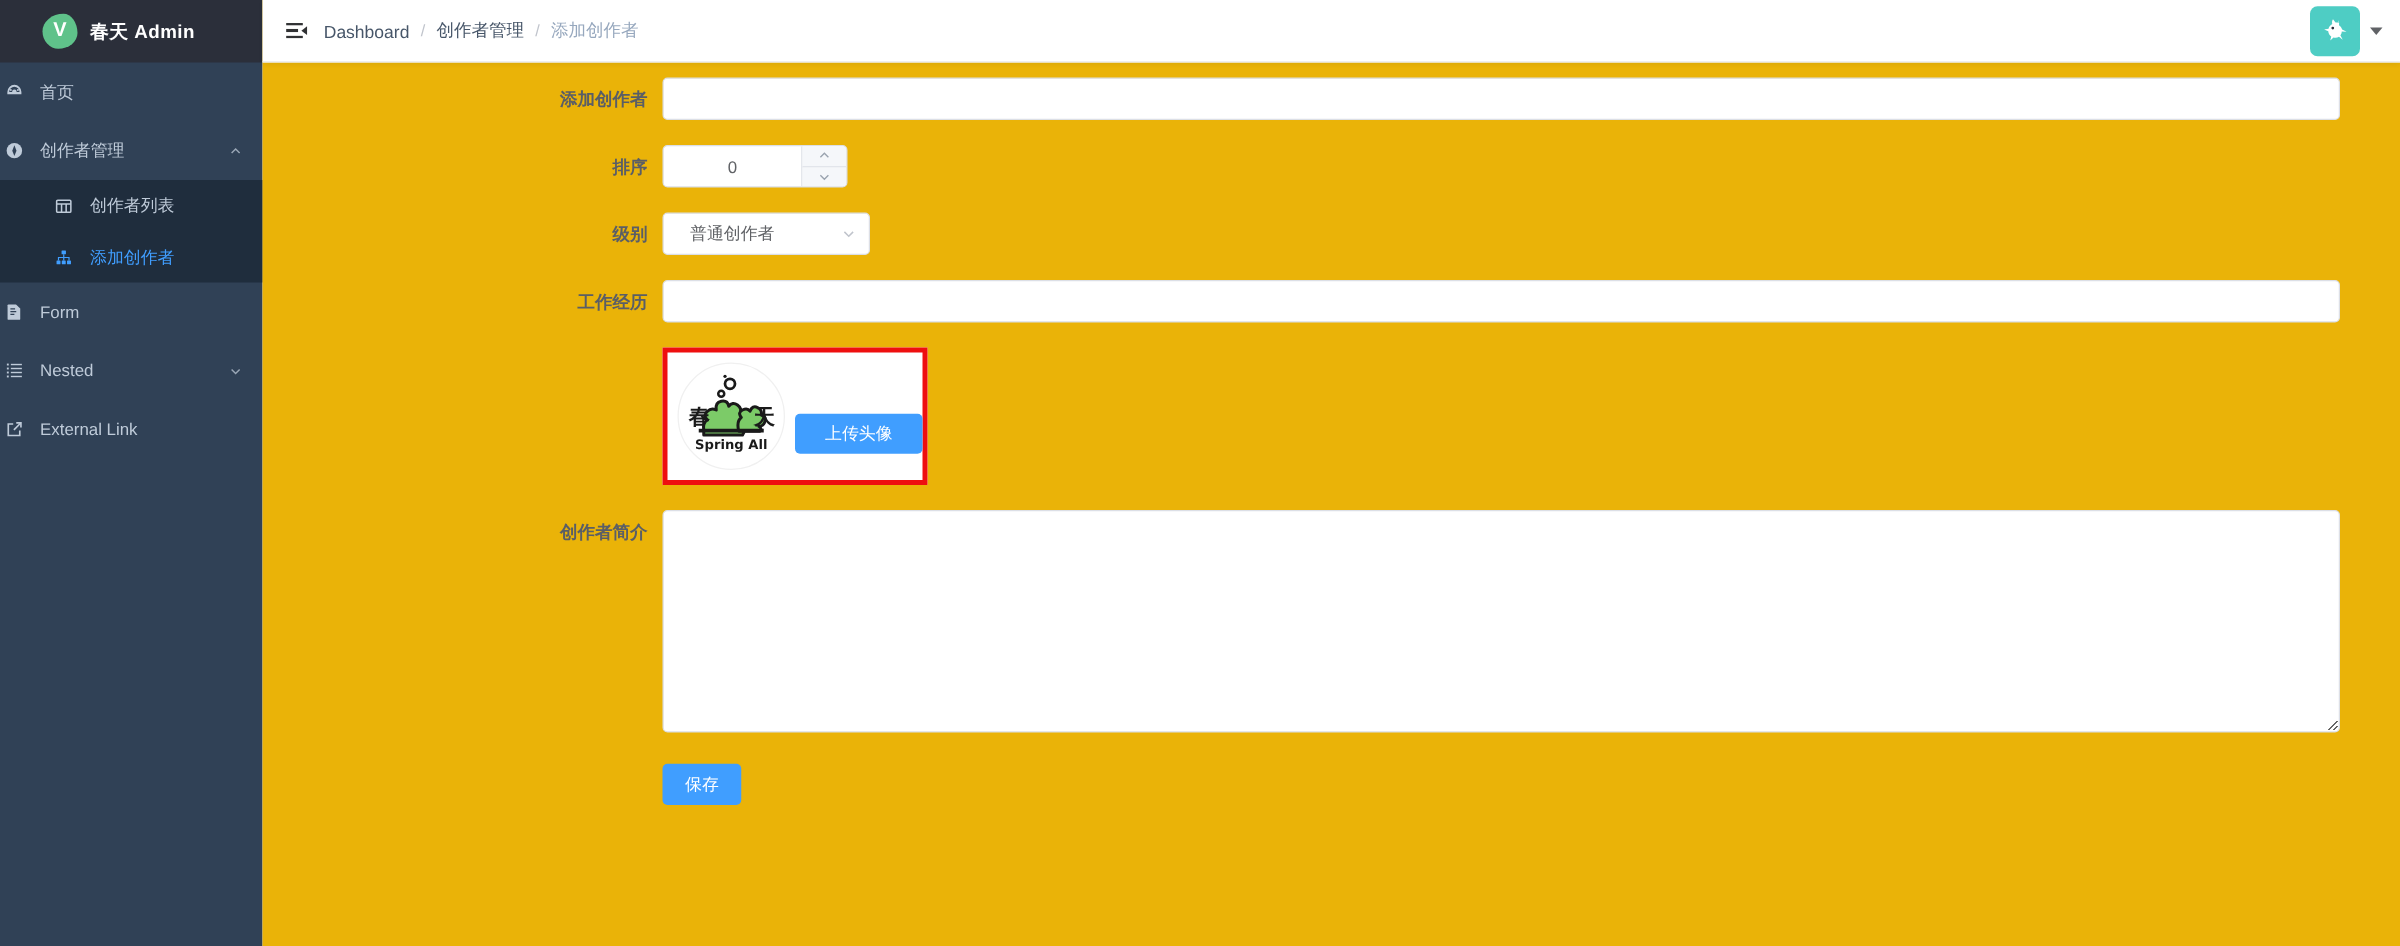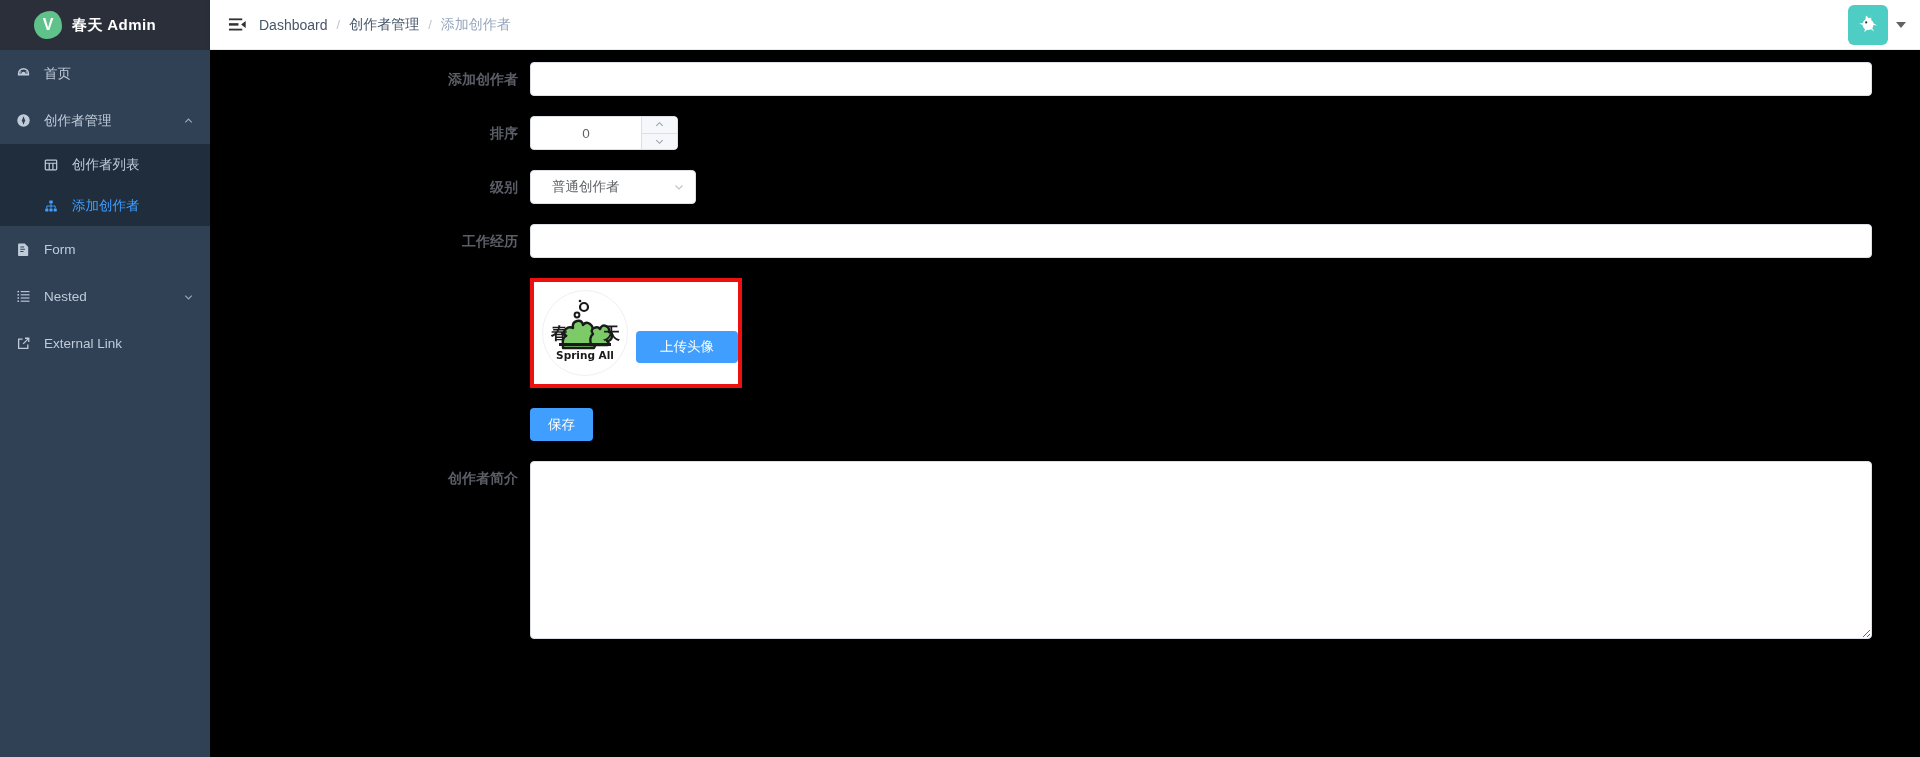--- a/index.html
+++ b/index.html
@@ -31,21 +31,21 @@
     color: #ffffff; font-size: 16px; font-weight: 700;
     line-height: 1;
   }
   .logo-text {
     color: #ffffff; font-size: 15px; font-weight: 700;
     letter-spacing: .4px; white-space: nowrap;
   }
   .menu { flex: 1; padding-top: 0; }
   .menu-item {
     display: flex; align-items: center;
-    height: 47px; padding-left: 12px;
+    height: 47px; 
     color: #bfcbd9; font-size: 13.5px;
     cursor: pointer; position: relative;
   }
   .menu-item .ico {
     width: 22px; min-width: 22px; margin-right: 10px;
     display: flex; align-items: center; justify-content: center;
     color: #bfcbd9;
   }
   .menu-item .lbl { white-space: nowrap; }
   .menu-item .arrow {
@@ -53,21 +53,21 @@
     transform: translateY(-50%);
     color: #9aa7b6;
   }
   .submenu { background: #1f2d3d; }
   .submenu .menu-item { padding-left: 40px; height: 41px; font-size: 13.5px; }
   .submenu .menu-item.active { color: #409eff; }
   .submenu .menu-item.active .ico { color: #409eff; }
   svg.gi { display: block; }
 
   
-  .main { flex: 1; height: 757px; display: flex; flex-direction: column; background:#000000; }
+  .main { flex: 1; height: 757px; display: flex; flex-direction: column; background:#eab308; }
   .navbar {
     height: 50px; min-height: 50px;
     background: #ffffff;
     border-bottom: 1px solid #e9e9eb;
     box-shadow: 0 1px 4px rgba(0,21,41,.08);
     display: flex; align-items: center;
     position: relative;
   }
   .hamburger { margin-left: 18px; margin-right: 12px; cursor: pointer; display:flex; }
   .breadcrumb { display: flex; align-items: center; font-size: 14px; }
@@ -387,28 +387,28 @@
                 <text x="60" y="48" font-family="'DejaVu Sans',sans-serif" font-size="17" font-weight="700" fill="#1a1a1a">天</text>
                 <text x="42" y="68" text-anchor="middle" font-family="'DejaVu Sans',sans-serif" font-size="10.5" font-weight="700" fill="#1a1a1a">Spring All</text>
               </svg>
             </div>
             <button class="upload-btn">上传头像</button>
           </div>
         </div>
       </div>
 
       <div class="form-row">
+        <div class="form-label">创作者简介</div>
+        <div class="form-ctrl">
+          <textarea class="el-textarea" style=""></textarea>
+        </div>
+      </div>
+
+      <div class="form-row">
         <div class="form-label"></div>
         <div class="form-ctrl">
           <button class="save-btn">保存</button>
-        </div>
-      </div>
-
-      <div class="form-row">
-        <div class="form-label">创作者简介</div>
-        <div class="form-ctrl">
-          <textarea class="el-textarea" style=""></textarea>
         </div>
       </div>
 
     </div>
   </div>
 </div>
 
 </body></html>

